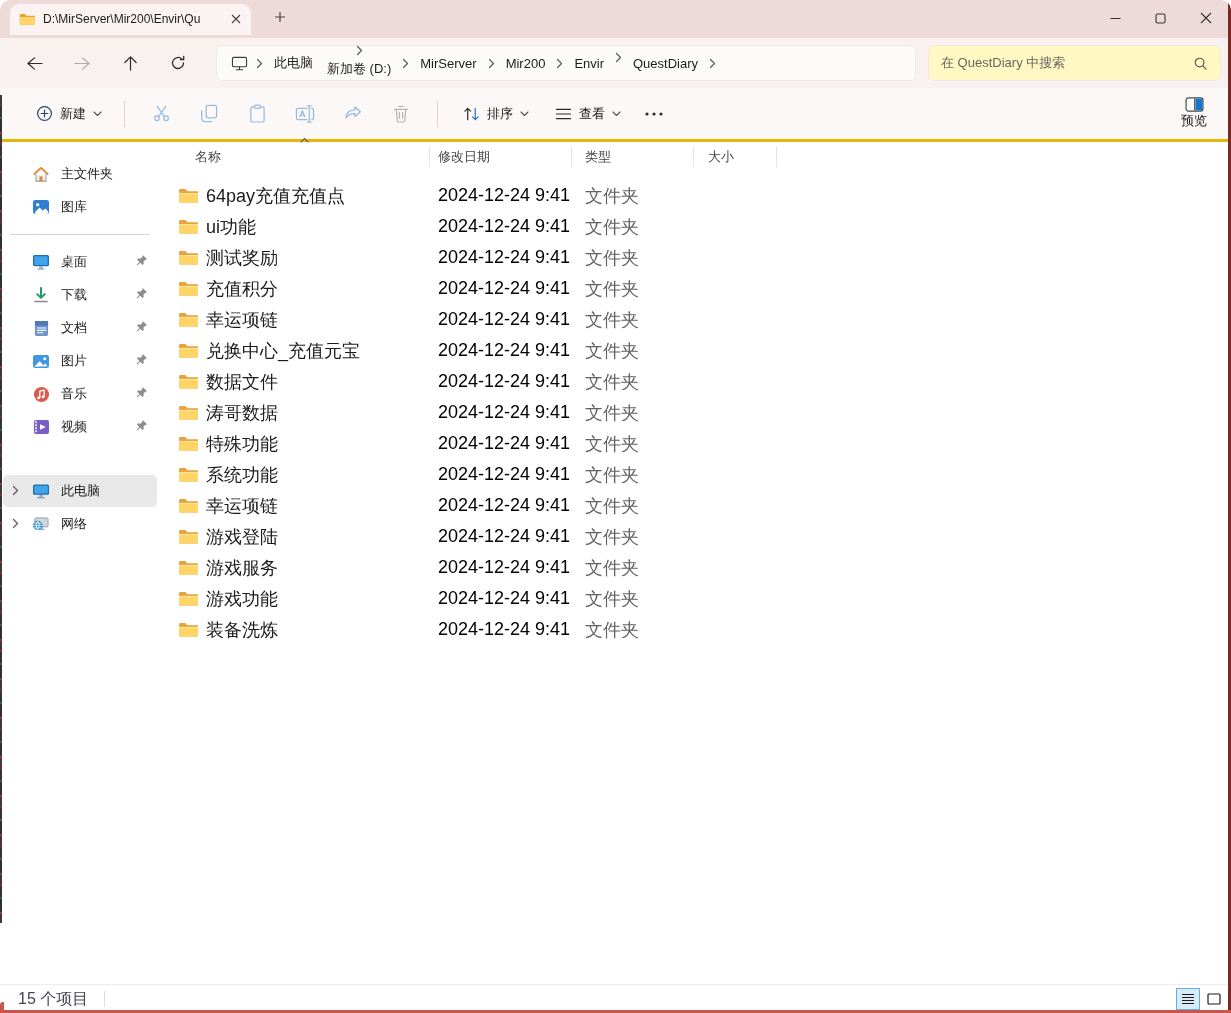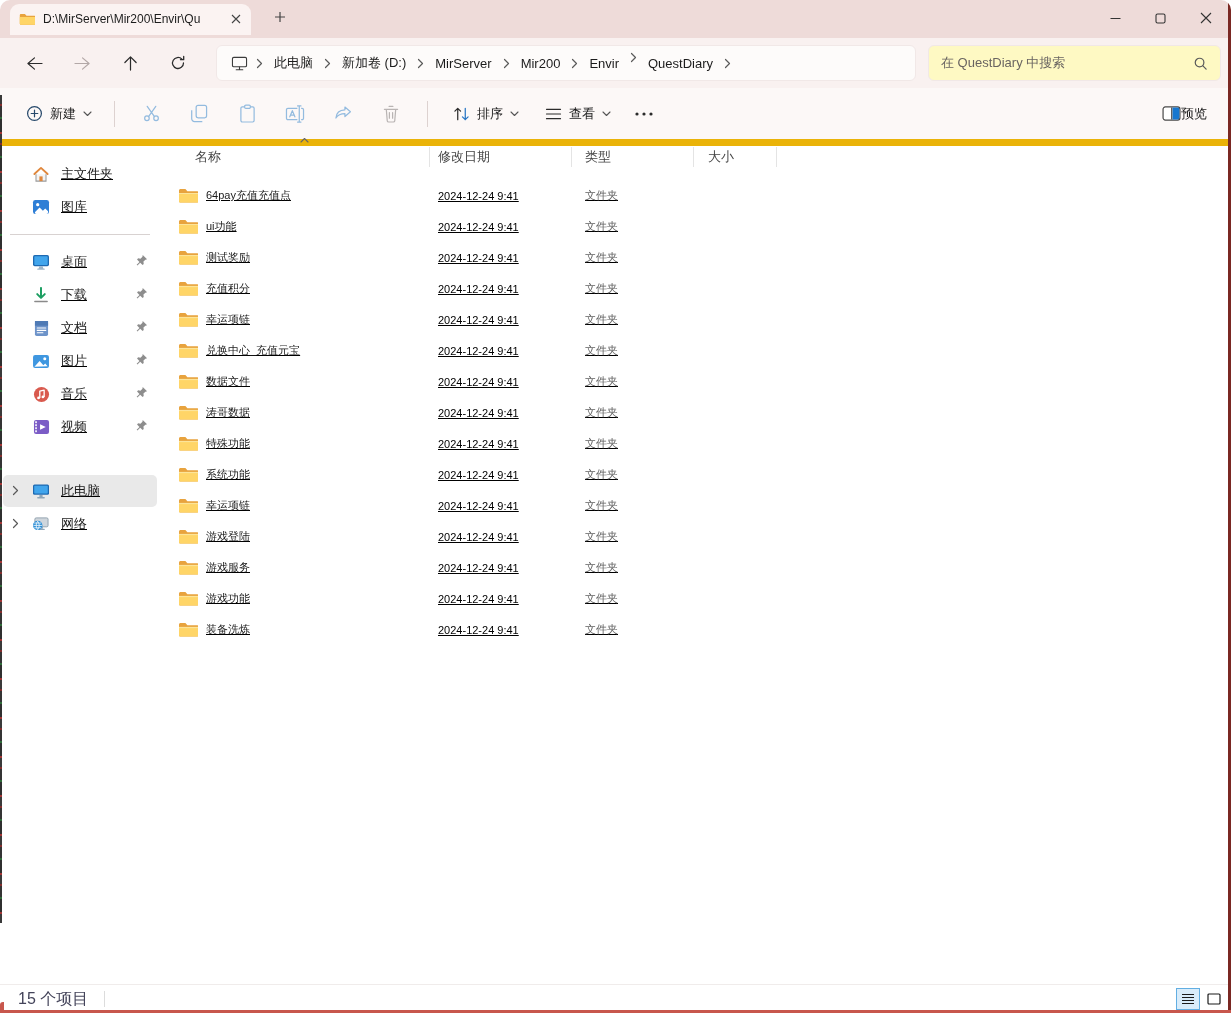--- a/index.html
+++ b/index.html
@@ -27,52 +27,52 @@
   .breadcrumb-bar{height:36px;background:#fdfbfa;border:1px solid #f1e8e7;border-radius:6px;
        flex:0 0 700px;display:flex;align-items:center;padding:0 8px;margin-left:14px;box-sizing:border-box;}
   .crumb-root-ic{margin:0 4px 0 6px;display:flex;}
   .crumb{font-size:13px;color:#1c1c1c;padding:4px 7px;border-radius:4px;white-space:nowrap;}
   .crumb-sep{display:flex;align-items:center;padding:0 4px;}
   .searchbox{height:36px;background:#fef9c3;border:1px solid #f1e8e7;border-radius:6px;margin-left:12px;
        flex:1;display:flex;align-items:center;padding:0 12px;box-sizing:border-box;}
   .search-ph{flex:1;font-size:13px;color:#696461;}
 
   
-  .toolbar{height:51px;background:#fcf8f7;border-bottom:7px solid #eab308;display:flex;align-items:center;
-       padding:0 6px;position:relative;}
+  .toolbar{height:51px;background:#fcf8f7;border-bottom:3px solid #eab308;display:flex;align-items:center;
+       padding:0 16px;position:relative;}
   .tb-new{display:flex;align-items:center;gap:7px;padding:7px 10px;margin-left:10px;border-radius:5px;font-size:13px;color:#1b1b1b;}
   .tb-sep{width:1px;height:26px;background:#ddd2d0;margin:0 12px;}
   .tb-ic{width:44px;height:36px;border-radius:5px;margin:0 2px;}
   .tb-drop{display:flex;align-items:center;gap:7px;padding:7px 9px;border-radius:5px;font-size:13px;color:#1b1b1b;margin:0 4px;}
   .tb-more{width:40px;height:34px;border-radius:5px;}
-  .preview-btn{position:absolute;right:16px;display:flex;align-items:center;gap:0;font-size:13px;color:#1b1b1b;padding:6px 8px;border-radius:5px;}
+  .preview-btn{position:absolute;right:16px;display:flex;align-items:center;gap:0;font-size:13px;color:#1b1b1b;padding:6px 8px;border-radius:5px;flex-direction:column;}
 
   
   .main{position:absolute;top:141px;bottom:28px;left:0;right:0;display:flex;}
-  .sidebar{width:160px;flex:0 0 160px;padding-top:16px;box-sizing:border-box;text-decoration:underline;}
+  .sidebar{width:160px;flex:0 0 160px;padding-top:16px;box-sizing:border-box;}
   .side-item{height:32px;display:flex;align-items:center;margin:1px 3px;padding-left:28px;gap:10px;
        border-radius:5px;font-size:13px;color:#1b1b1b;position:relative;}
   .side-item.selected{background:#e9e9e9;}
   .side-chevron{position:absolute;left:9px;top:10px;display:flex;}
   .side-pin{position:absolute;right:9px;top:8px;display:flex;}
   .side-sep{height:1px;background:#d8d2d1;margin:11px 10px 11px 10px;}
   .side-gap{height:30px;}
   .side-ic{display:flex;width:20px;justify-content:center;}
 
   
   .filearea{flex:1;position:relative;}
   .col-headers{height:30px;margin-top:6px;display:flex;align-items:flex-start;position:relative;font-size:13px;color:#454545;}
   .hdr{box-sizing:border-box;height:20px;display:flex;align-items:center;border-right:1px solid #e4e4e4;}
   .hdr-name{width:270px;padding-left:35px;position:relative;}
   .hdr-date{width:142px;padding-left:8px;}
   .hdr-type{width:122px;padding-left:13px;}
   .hdr-size{width:83px;padding-left:14px;}
   .sort-caret{position:absolute;left:140px;top:-10px;display:flex;}
   .rows{margin-top:3px;}
-  .file-row{height:31px;display:flex;align-items:center;font-size:11px;text-decoration:underline;}
+  .file-row{height:31px;display:flex;align-items:center;font-size:18px;}
   .cell-name{width:270px;box-sizing:border-box;display:flex;align-items:center;padding-left:18px;gap:8px;color:#1b1b1b;}
   .cell-date{width:142px;box-sizing:border-box;padding-left:8px;color:#000000;}
   .cell-type{width:122px;box-sizing:border-box;padding-left:13px;color:#626262;}
   .cell-size{width:83px;}
   .folder-ic{display:flex;}
 
   
   .statusbar{position:absolute;left:0;right:0;bottom:0;height:28px;background:#fff;border-top:1px solid #f0eceb;
        display:flex;align-items:center;font-size:16px;color:#44445a;}
   .status-count{margin-left:18px;}
@@ -168,21 +168,21 @@
 
           <span style="display:flex;align-items:center;">
             <span class="crumb-sep">
               <svg width="7" height="11" viewBox="0 0 7 11" fill="none" stroke="#5a5a5a" stroke-width="1.2" stroke-linecap="round" stroke-linejoin="round">
                 <path d="M1.5 1.5l4 4-4 4"></path>
               </svg>
             </span>
             <span class="crumb">此电脑</span>
           </span>
 
-          <span style="display:flex;align-items:center;">
+          <span style="display:flex;align-items:center;flex-direction:column;">
             <span class="crumb-sep">
               <svg width="7" height="11" viewBox="0 0 7 11" fill="none" stroke="#5a5a5a" stroke-width="1.2" stroke-linecap="round" stroke-linejoin="round">
                 <path d="M1.5 1.5l4 4-4 4"></path>
               </svg>
             </span>
             <span class="crumb">新加卷 (D:)</span>
           </span>
 
           <span style="display:flex;align-items:center;">
             <span class="crumb-sep">

